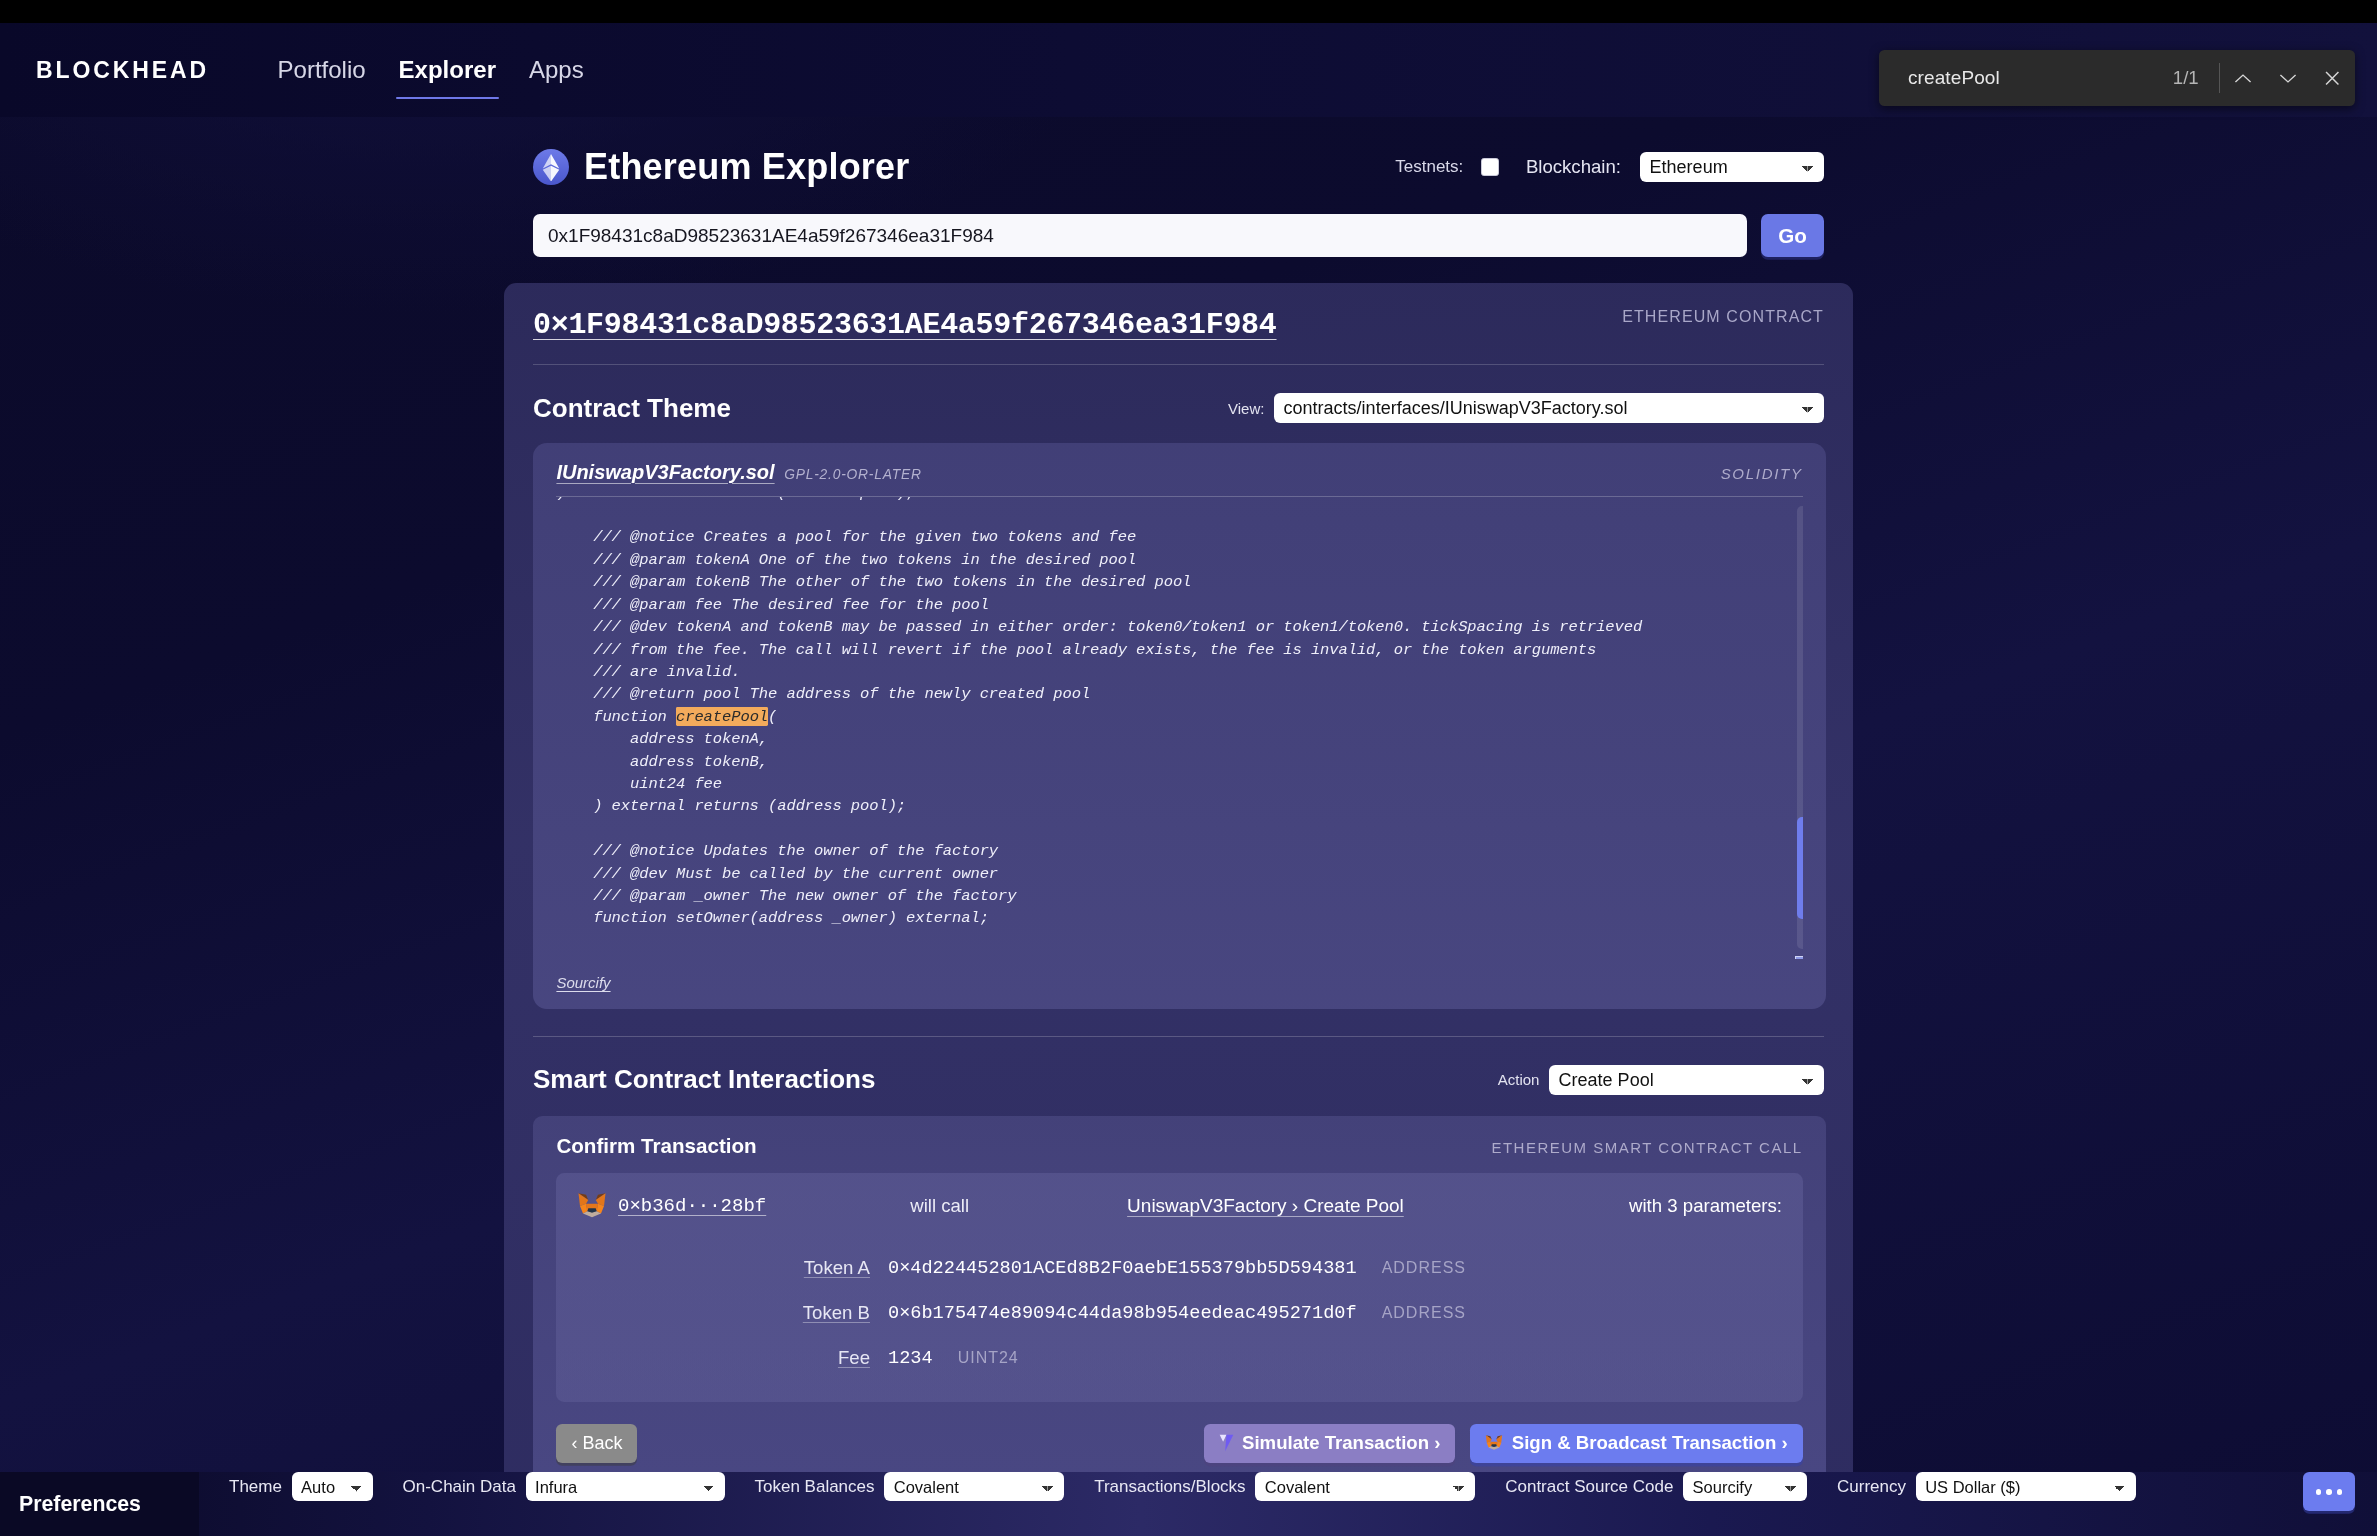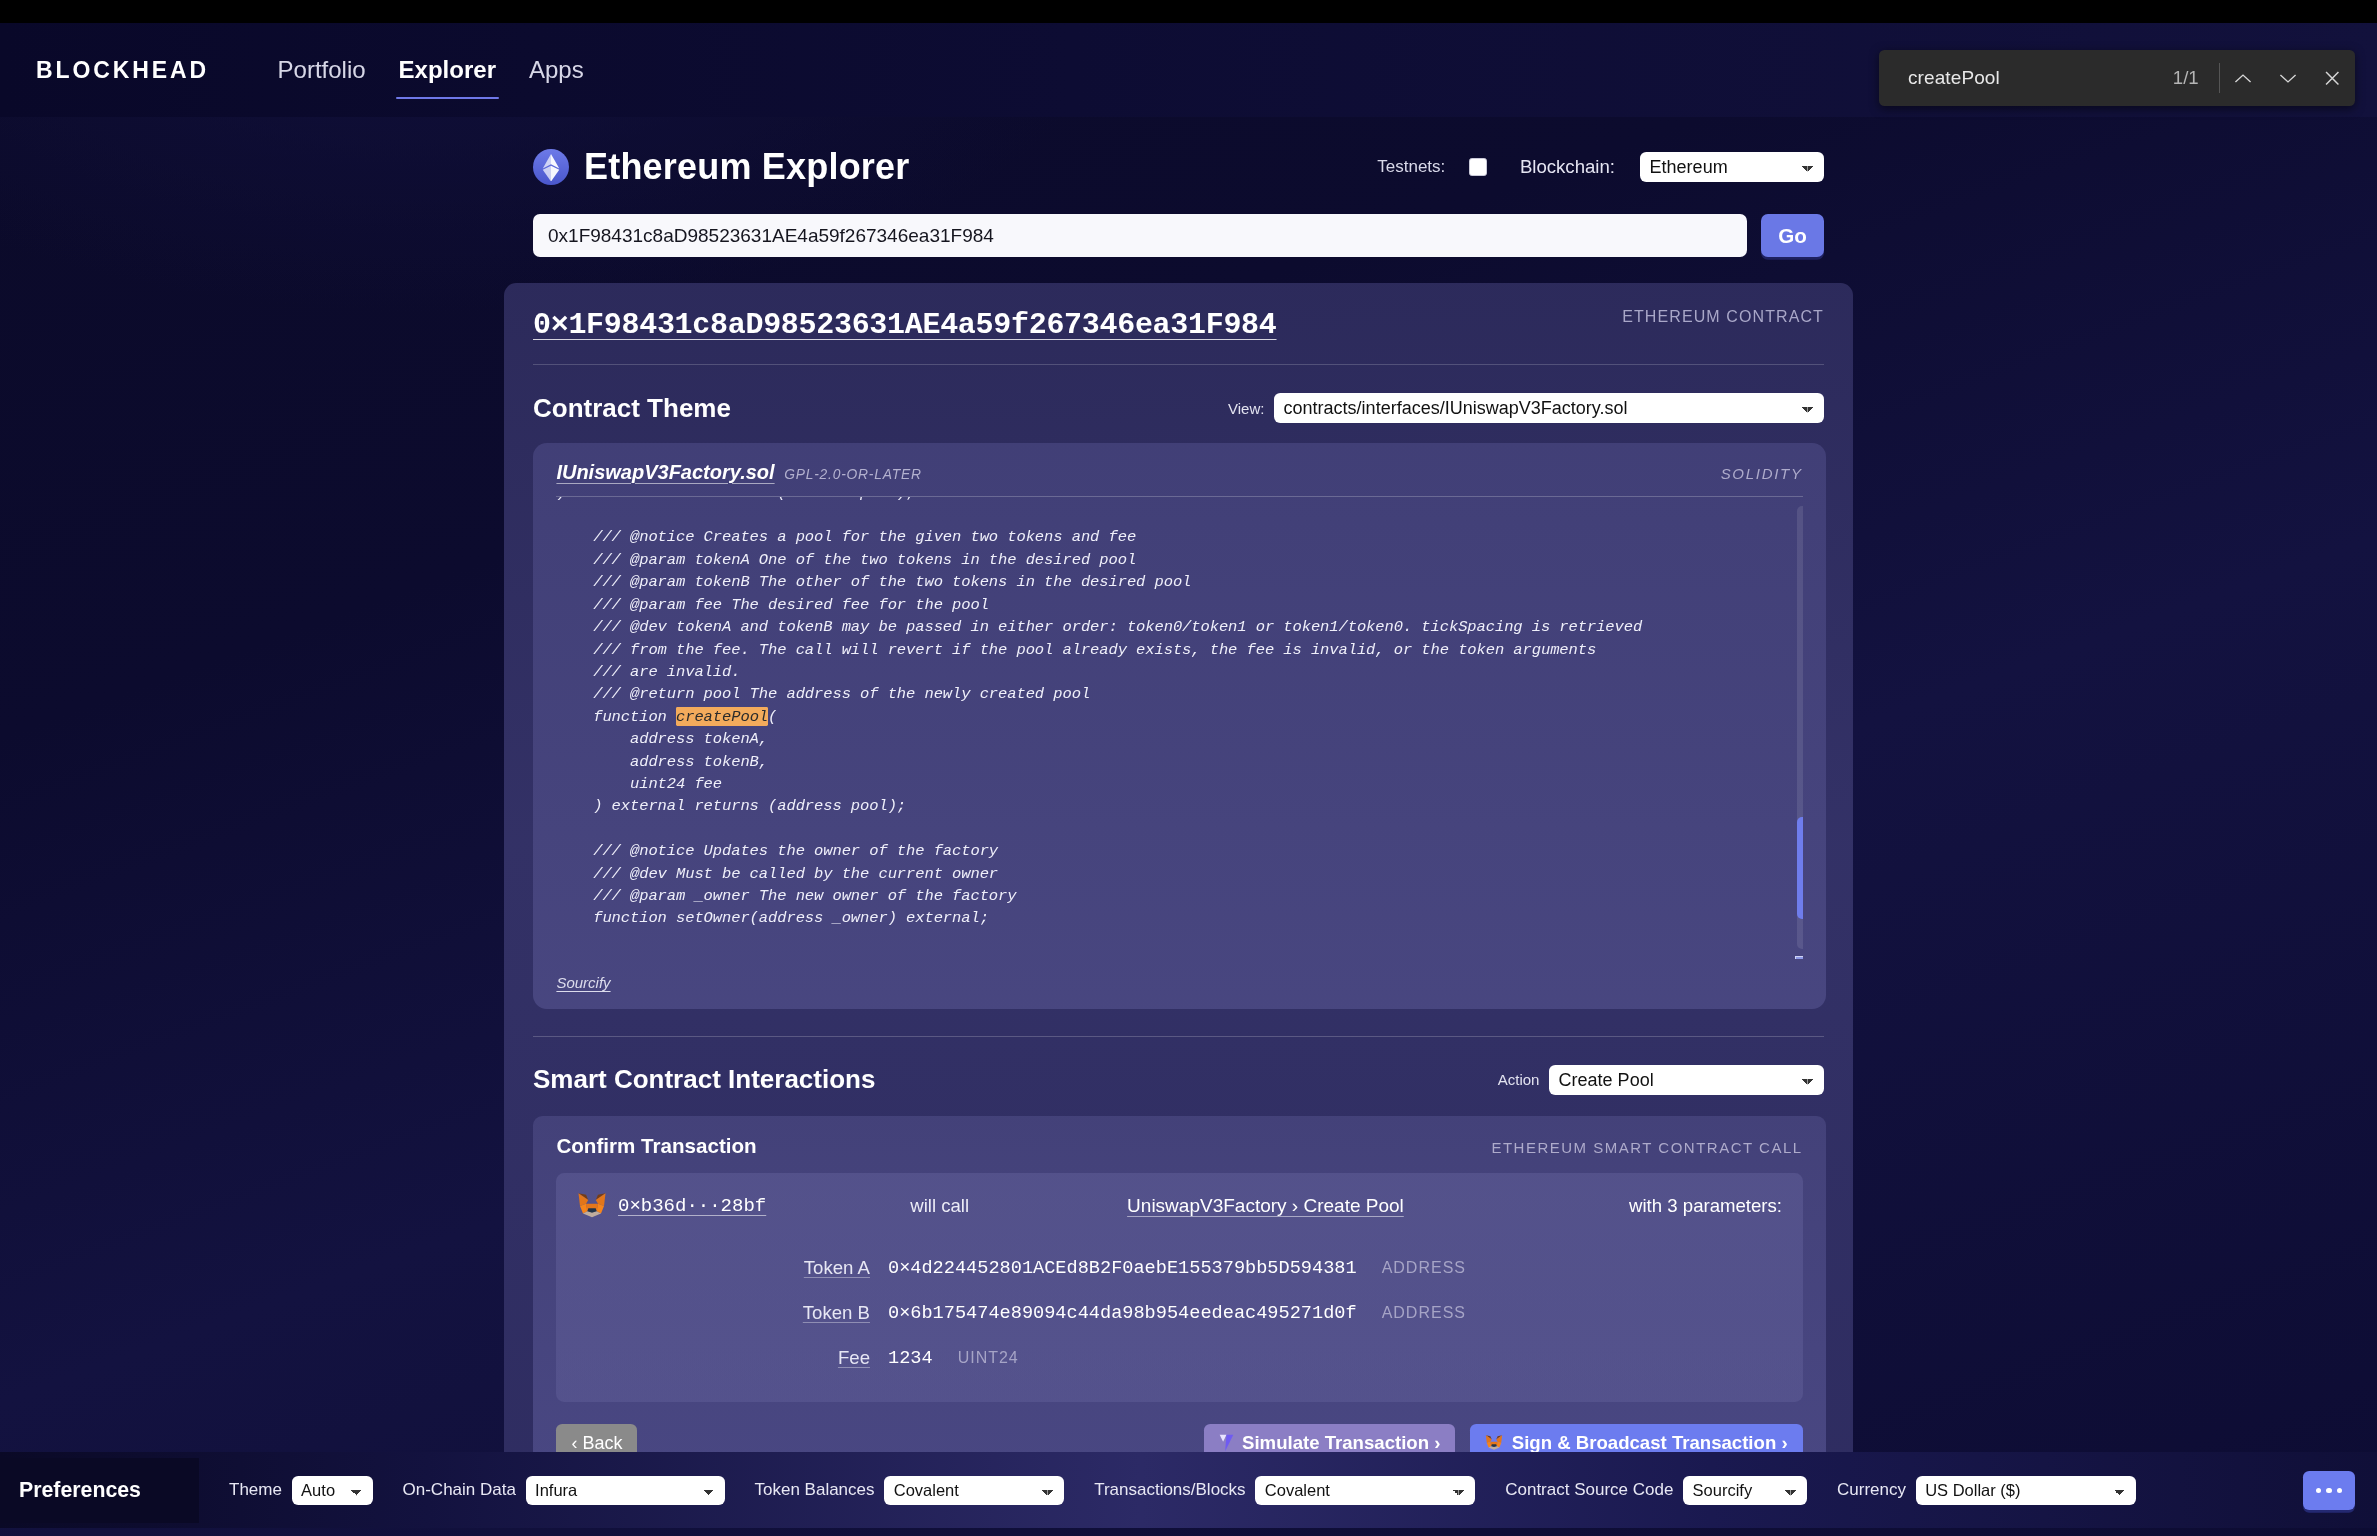--- a/index.html
+++ b/index.html
@@ -85,21 +85,21 @@
     display: flex; align-items: center; padding: 29px 29px 0 29px;
   }
   .eth-badge {
     width: 36px; height: 36px; border-radius: 50%;
     background: linear-gradient(180deg,#6d7ae8,#4a57cc);
     display:flex; align-items:center; justify-content:center;
     margin-right: 15px; flex: none;
   }
   .eth-badge svg { display:block; }
   .explorer-title { color:#fff; font-size: 36px; font-weight: 700; letter-spacing:0.2px; }
-  .head-right { margin-left:auto; display:flex; align-items:center; gap:14px; }
+  .head-right { margin-left:auto; display:flex; align-items:center; gap:8px; }
   .lbl-testnets { color:#d9d9ea; font-size:17px; margin-right:9.6px; }
   .chk {
     width:18px;height:18px;border-radius:2.8px;background:#fff;border:0.7px solid #c9c9d8;
     margin-right: 19px; cursor:pointer;
   }
   .lbl-blockchain { color:#e5e5f2; font-size:18.6px; margin-right:11px; }
 
   select.sel {
     appearance: none; -webkit-appearance: none;
     background: #fff; color: #111; border: none; border-radius: 6.2px;
@@ -279,22 +279,22 @@
   .sign-btn {
     display:flex; align-items:center; gap:8.3px;
     background:#6c7cef; color:#fff; border:none; border-radius:6.2px;
     height: 39px; padding: 0 15px; font-size:18.6px; font-weight:600; cursor:pointer;
     font-family:"Liberation Sans", sans-serif;
     box-shadow: 0 3.4px 0 rgba(55,66,170,.55);
   }
 
   
   .prefs {
-    position:absolute; left:0; bottom:8px; width:2377px; height: 76px;
-    display:flex; align-items:center;
+    position:absolute; left:0; bottom:0; width:2377px; height: 64px;
+    display:flex; align-items:flex-start;
     background: linear-gradient(90deg,#0a0926 0%, #13123f 18%, #2c2a66 48%, #1a1950 72%, #100f38 100%);
     z-index: 30;
   }
   .prefs-title {
     width: 199px; color:#fff; font-size:21.3px; font-weight:700;
     padding-left: 19px;
     background:#0a0925; height:65px; display:flex; align-items:center;
   }
   .pref-item { display:flex; align-items:center; gap:9.6px; margin-left: 30px; }
   .pref-lbl { color:#e8e8f4; font-size:17px; white-space:nowrap; }

